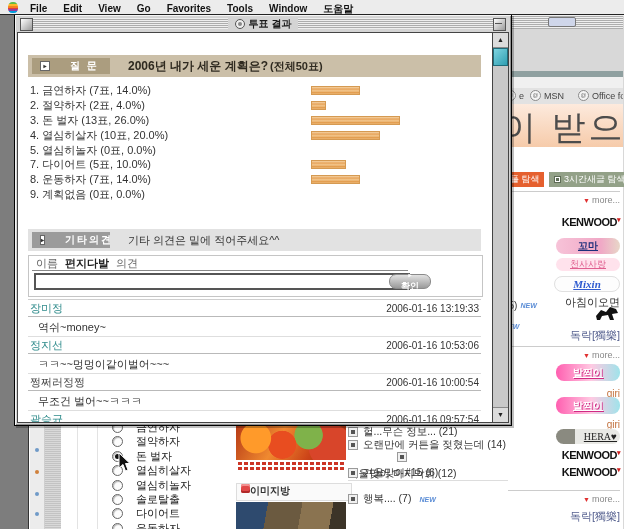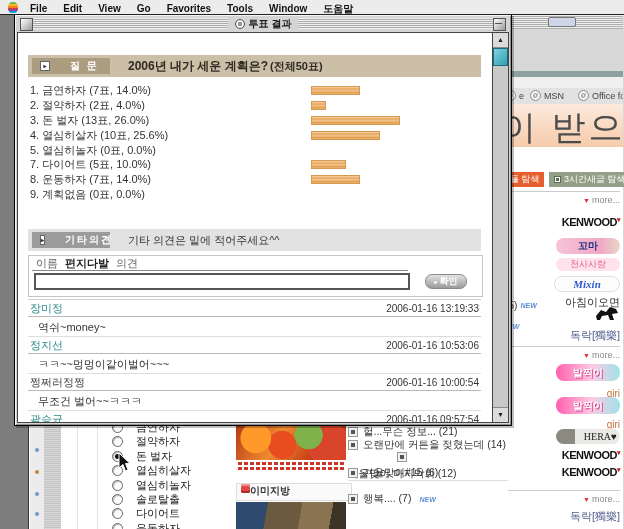--- a/index.html
+++ b/index.html
@@ -49,21 +49,21 @@
   .tag-box-icon::after{content:"";display:block;width:3px;height:3px;background:#5d6b55;margin:2px;}
 
   
   #sidebar{left:508px;top:150px;width:114px;height:379px;z-index:3;}
   .sb-item{position:absolute;right:2px;}
   .sb-more{left:0;right:2px;border-top:1px solid #ccc;padding-top:3px;text-align:right;
     font-size:9px;color:#888;}
   .sb-more .tri{color:#e03030;font-size:7px;margin-right:2px;}
   .sb-kenwood{font-size:11px;font-weight:bold;color:#111;letter-spacing:-0.5px;}
   .sb-kenwood .wmark{color:#d02020;font-size:7px;vertical-align:top;}
-  .sb-banner{width:64px;text-align:center;overflow:hidden;border-radius:8px;}
+  .sb-banner{width:64px;text-align:center;overflow:hidden;border-radius:8px;text-decoration:underline;}
   .sb-banner.kkoma{height:16px;background:linear-gradient(90deg,#f7c3d8,#f0a8c6 70%,#e8d7c8);
     color:#1c2e7a;font-size:10px;font-weight:bold;line-height:16px;}
   .sb-banner.angel{height:13px;background:#ffe2ec;color:#e06090;font-size:9px;line-height:13px;}
   .sb-banner.mixin{height:14px;background:#fdfdfd;border:1px solid #e0e0e0;color:#2f5bd0;
     font-size:11px;font-weight:bold;font-style:italic;font-family:"Liberation Serif",serif;line-height:14px;}
   .sb-banner.balzzik{height:17px;background:linear-gradient(90deg,#ff5fb0,#ffc9e2 55%,#9fe3ea);
     color:#fff;font-size:10px;font-weight:bold;line-height:17px;text-shadow:1px 1px 0 #d02a84;}
   .sb-banner.hera{height:15px;background:linear-gradient(90deg,#8a8a80 0 30%,#e9e9e5 30%);
     color:#222;font-size:10px;font-family:"Liberation Serif",serif;line-height:15px;text-align:right;padding-right:3px;width:61px;}
   .sb-text{font-size:11px;color:#333;}
@@ -148,23 +148,23 @@
   .poll-row{position:relative;height:14.9px;font-size:11px;color:#333;white-space:nowrap;}
   .poll-bar{position:absolute;left:281px;top:3px;height:7px;border:1px solid #d59a52;
     background:linear-gradient(to bottom,#f5d3a5 0%,#e7a45b 30%,#f3c88f 55%,#e29c4e 80%,#edb877 100%);}
   
   #form-box{position:absolute;left:10px;top:222px;width:453px;height:40px;border:1px solid #c5c5c5;}
   #form-left{position:absolute;left:3px;top:0;width:376px;}
   #name-row{height:14px;border-bottom:1px solid #888;font-size:11px;color:#666;display:flex;align-items:center;gap:7px;padding-left:4px;}
   #name-value{font-weight:bold;color:#222;}
   #opinion-input{position:absolute;left:2px;top:17px;width:368px;height:13px;border:2px solid #555;
     background:#fff;font-size:10px;padding:0 2px;}
-  #submit-btn{position:absolute;left:396px;top:18px;width:40px;height:13px;border:1px solid #8a8a8a;border-radius:7px;
+  #submit-btn{position:absolute;left:360px;top:18px;width:40px;height:13px;border:1px solid #8a8a8a;border-radius:7px;
     background:linear-gradient(to bottom,#e2e2e2,#9a9a9a);color:#fff;font-size:9px;font-weight:bold;
-    display:flex;align-items:center;justify-content:center;gap:2px;white-space:nowrap;}
+    display:flex;align-items:center;justify-content:center;gap:2px;white-space:nowrap;flex-direction:column;}
   #submit-btn .tri{font-size:6px;color:#fff;}
   
   #comments{position:absolute;left:10px;top:266px;width:453px;border-top:1px solid #cfcfcf;}
   .cmt-name-row{height:15px;display:flex;justify-content:space-between;align-items:center;
     padding:1px 2px 0 2px;border-bottom:1px solid #b9b9b9;}
   .cmt-name{font-size:11px;}
   .cmt-time{font-size:10px;color:#333;}
   .cmt-text-row{height:15px;padding:3px 2px 1px 10px;border-bottom:1px solid #dedede;font-size:11px;color:#333;}
 
   
@@ -336,21 +336,21 @@
         <span>질 문</span>
       </div>
       <span id="q-text">2006년 내가 세운 계획은?</span>
       <span id="q-total">(전체50표)</span>
     </div>
 
     <div id="poll-rows">
         <div class="poll-row"><span>1. 금연하자 (7표, 14.0%)</span><span class="poll-bar" style="width: 46.62px;"></span></div>
         <div class="poll-row"><span>2. 절약하자 (2표, 4.0%)</span><span class="poll-bar" style="width: 13.32px;"></span></div>
         <div class="poll-row"><span>3. 돈 벌자 (13표, 26.0%)</span><span class="poll-bar" style="width: 86.58px;"></span></div>
-        <div class="poll-row"><span>4. 열심히살자 (10표, 25.6%)</span><span class="poll-bar" style="width: 66.6px;"></span></div>
+        <div class="poll-row"><span>4. 열심히살자 (10표, 20.0%)</span><span class="poll-bar" style="width: 66.6px;"></span></div>
         <div class="poll-row"><span>5. 열심히놀자 (0표, 0.0%)</span></div>
         <div class="poll-row"><span>7. 다이어트 (5표, 10.0%)</span><span class="poll-bar" style="width: 33.3px;"></span></div>
         <div class="poll-row"><span>8. 운동하자 (7표, 14.0%)</span><span class="poll-bar" style="width: 46.62px;"></span></div>
         <div class="poll-row"><span>9. 계획없음 (0표, 0.0%)</span></div>
       </div>
 
     <div id="etc-header" class="section-header">
       <div id="etc-label-box" class="section-label">
         <span class="label-icon">▸</span>
         <span>기타의견</span>

